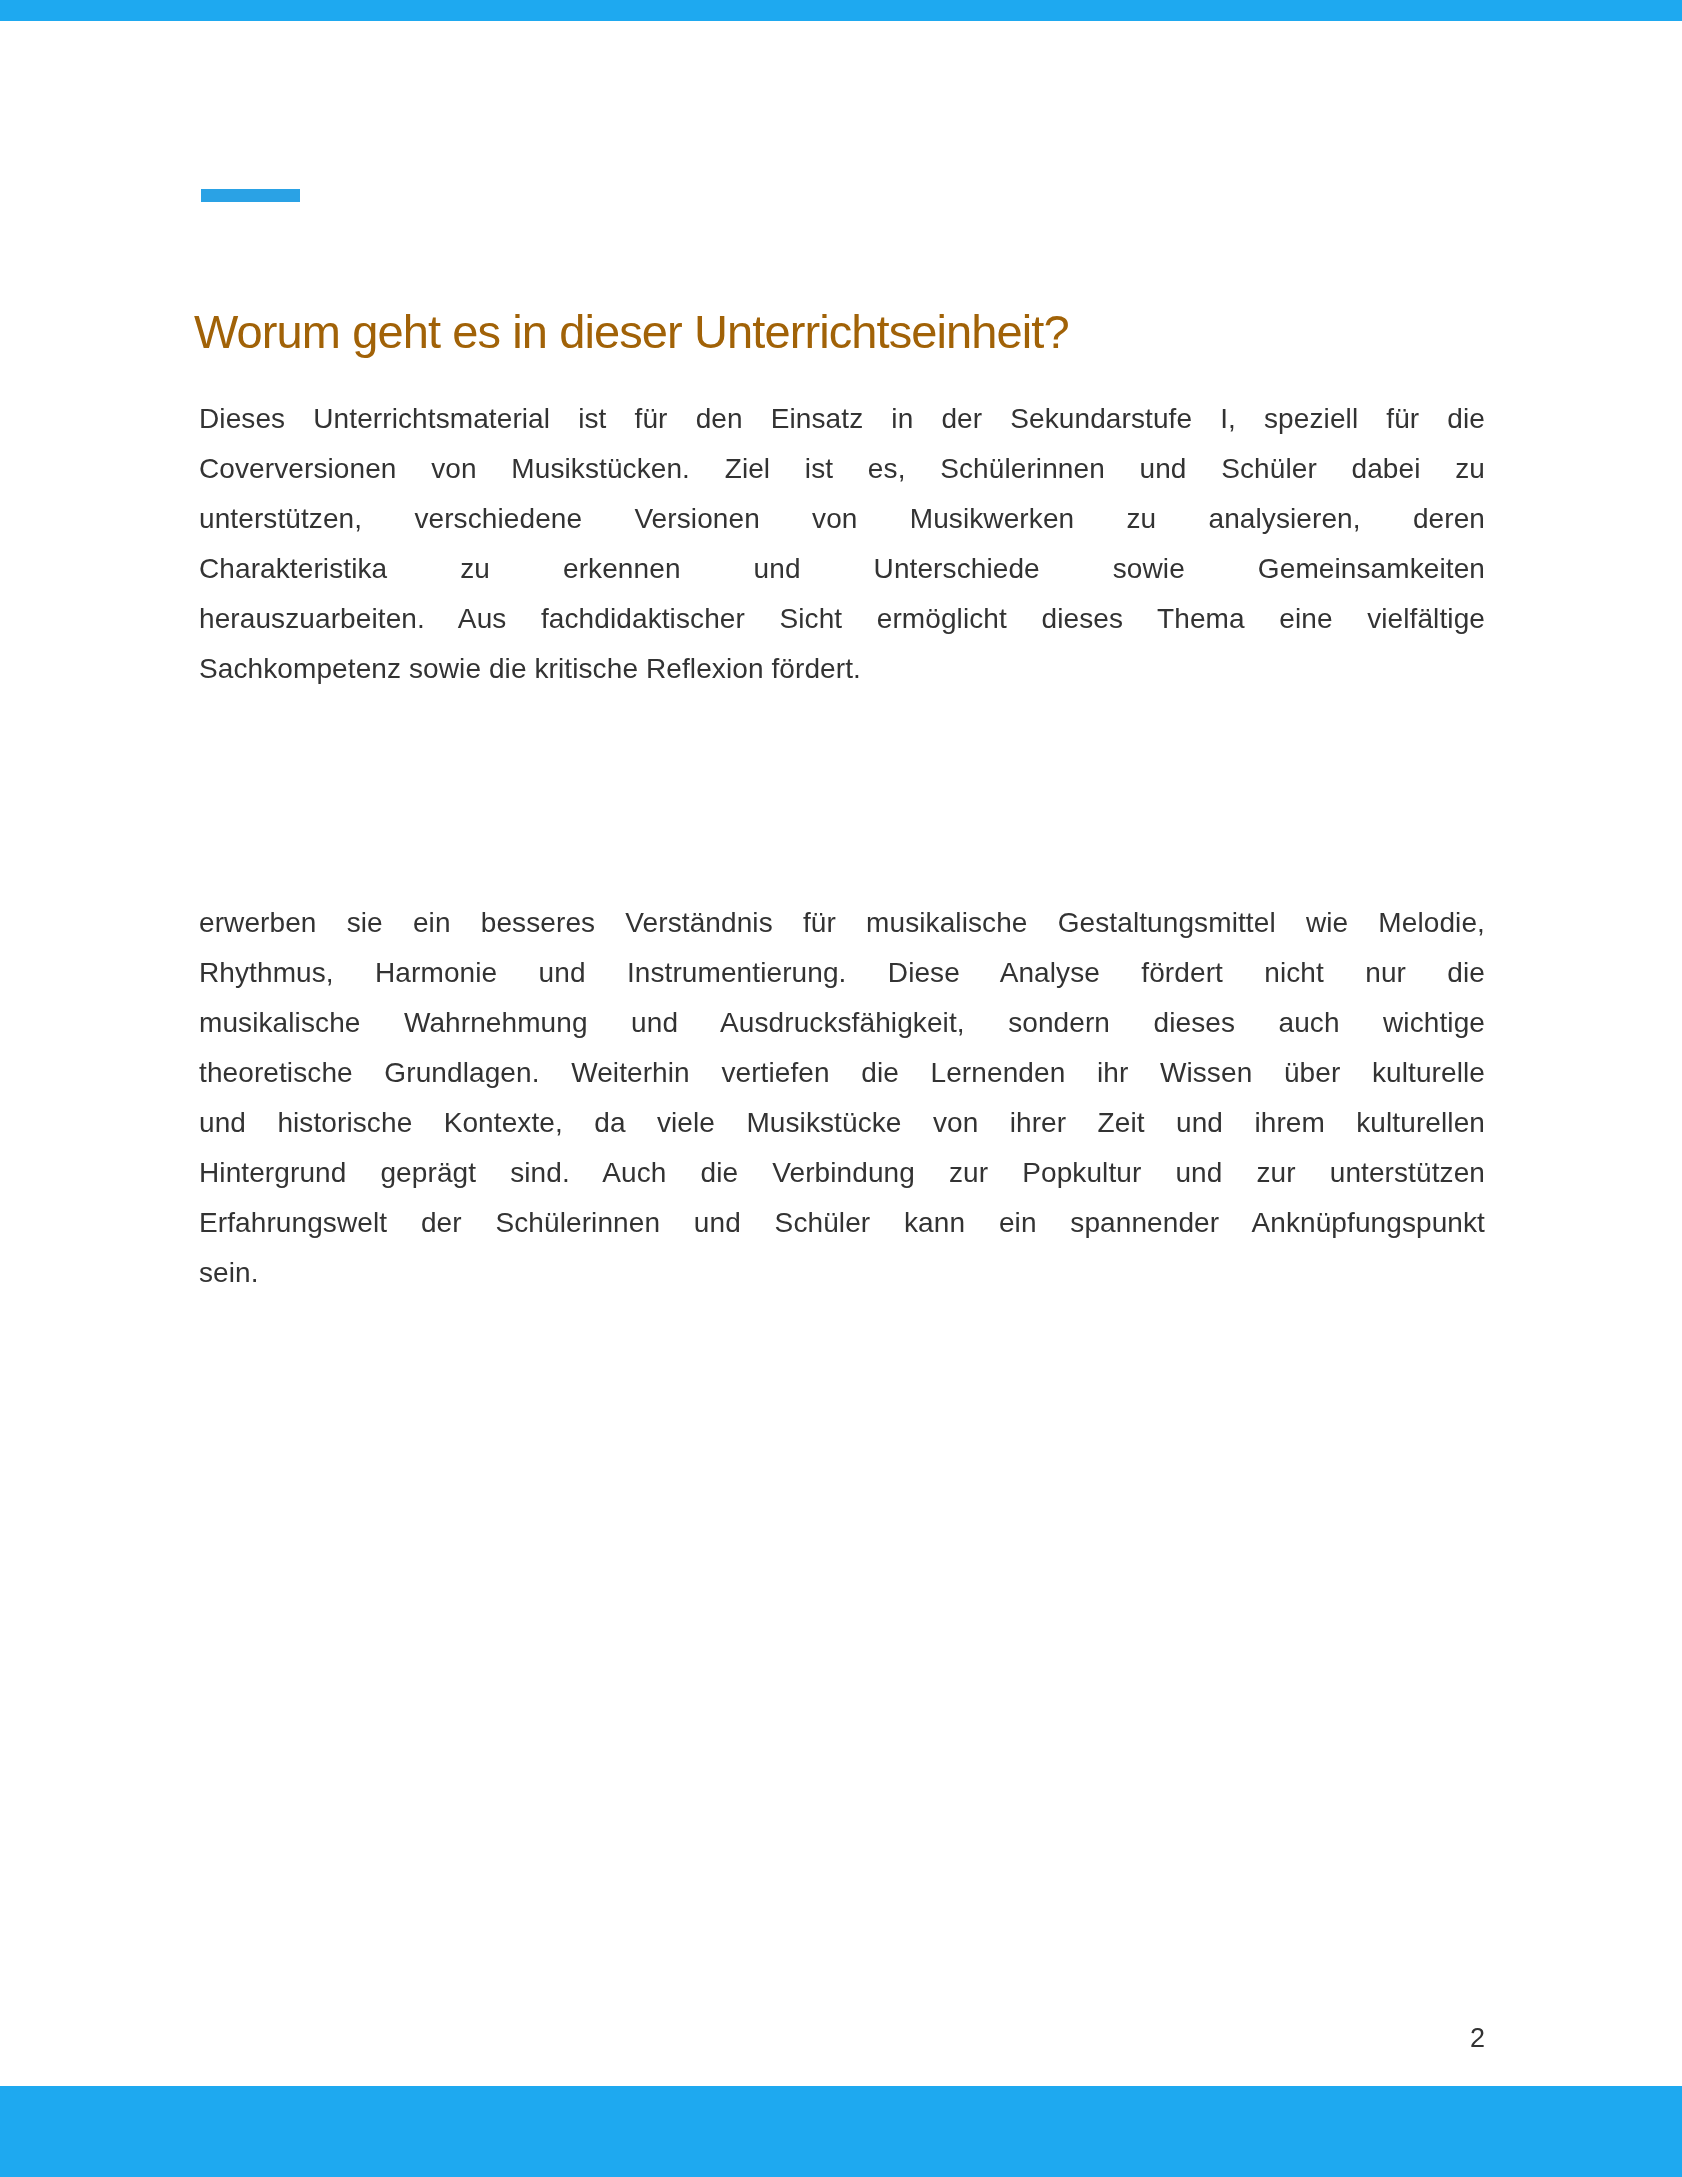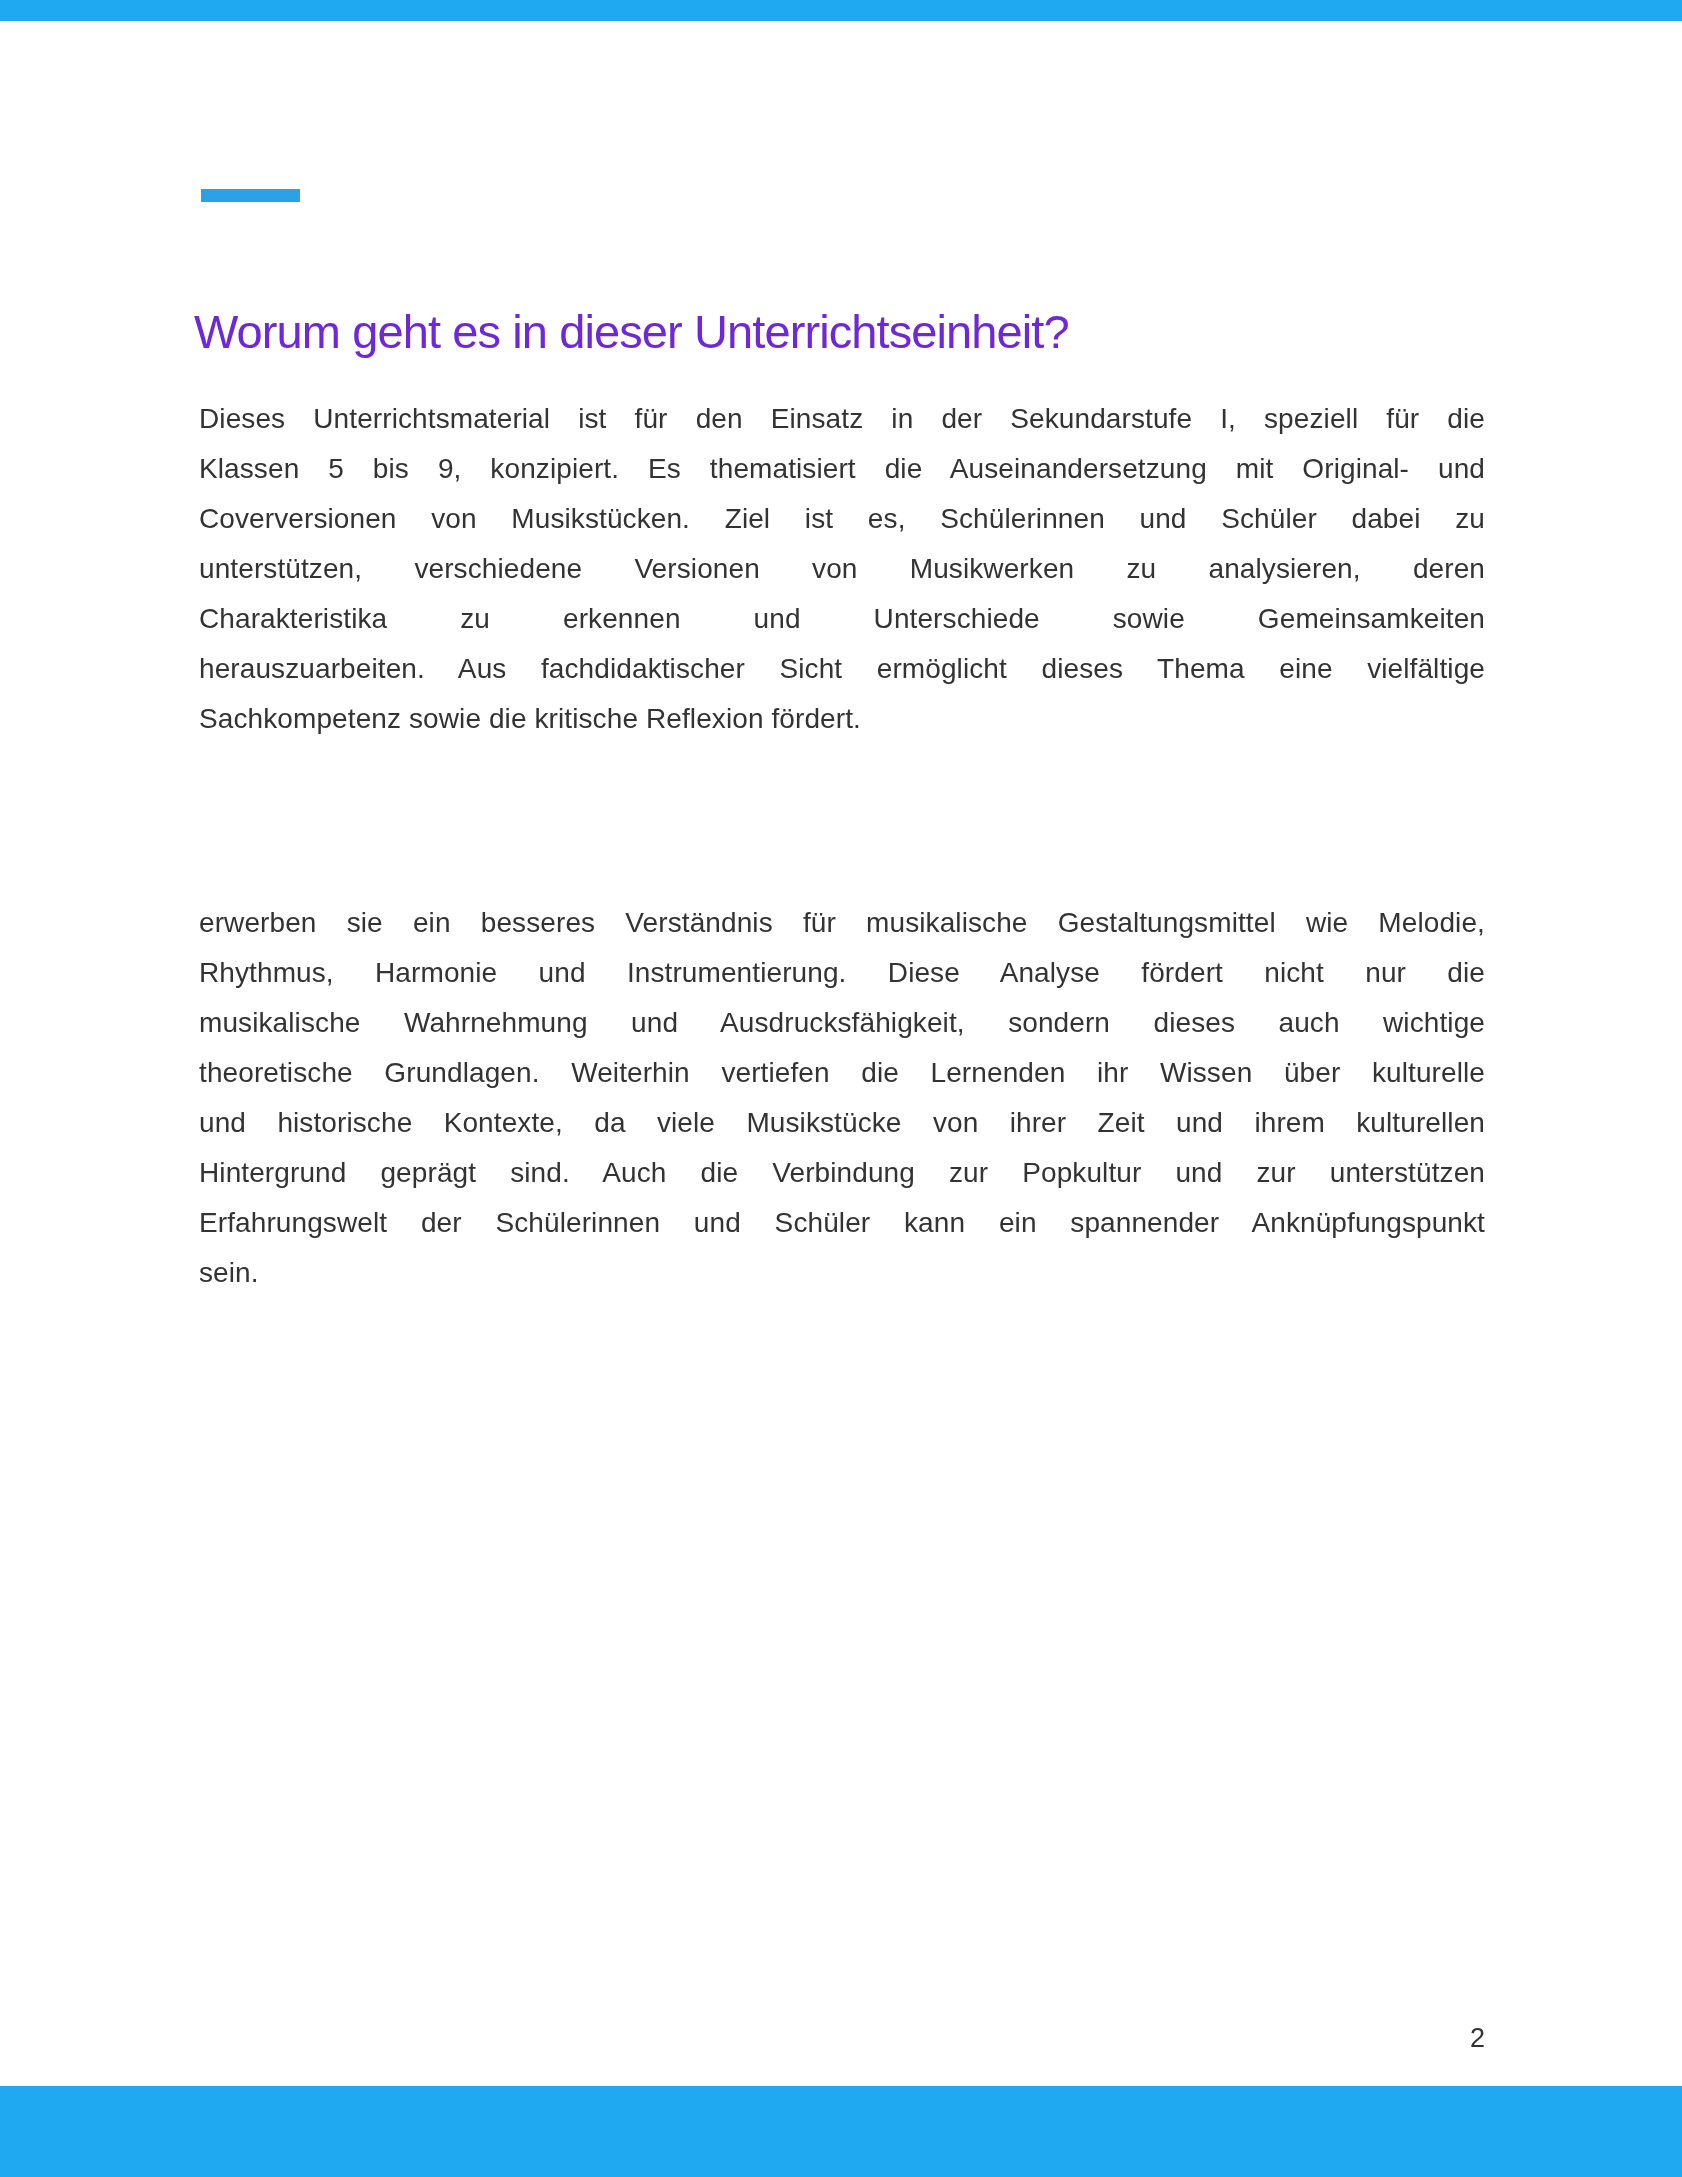--- a/index.html
+++ b/index.html
@@ -33,21 +33,21 @@
     width: 99px; height: 13px;
     background: #2aa2e5;
   }
   .section-title {
     position: absolute;
     left: 194px; top: 304px;
     margin: 0;
     font-size: 47px;
     font-weight: 400;
     letter-spacing: -0.9px;
-    color: #6d28d9;
+    color: #a16207;
     white-space: nowrap;
   }
   .body-paragraph {
     position: absolute;
     left: 199px;
     width: 1286px;
     font-size: 28px;
     line-height: 50px;
     color: #333333;
     letter-spacing: 0.1px;
@@ -75,21 +75,20 @@
 <div class="page">
 
   <div class="top-bar"></div>
 
   <div class="accent-mark"></div>
 
   <h1 class="section-title">Worum geht es in dieser Unterrichtseinheit?</h1>
 
   <div class="body-paragraph para-1">
     <div class="text-line">Dieses Unterrichtsmaterial ist für den Einsatz in der Sekundarstufe I, speziell für die</div>
-    <div class="text-line">Klassen 5 bis 9, konzipiert. Es thematisiert die Auseinandersetzung mit Original- und</div>
     <div class="text-line">Coverversionen von Musikstücken. Ziel ist es, Schülerinnen und Schüler dabei zu</div>
     <div class="text-line">unterstützen, verschiedene Versionen von Musikwerken zu analysieren, deren</div>
     <div class="text-line">Charakteristika zu erkennen und Unterschiede sowie Gemeinsamkeiten</div>
     <div class="text-line">herauszuarbeiten. Aus fachdidaktischer Sicht ermöglicht dieses Thema eine vielfältige</div>
     <div class="text-line last">Sachkompetenz sowie die kritische Reflexion fördert.</div>
   </div>
 
   <div class="body-paragraph para-2">
     <div class="text-line">erwerben sie ein besseres Verständnis für musikalische Gestaltungsmittel wie Melodie,</div>
     <div class="text-line">Rhythmus, Harmonie und Instrumentierung. Diese Analyse fördert nicht nur die</div>

